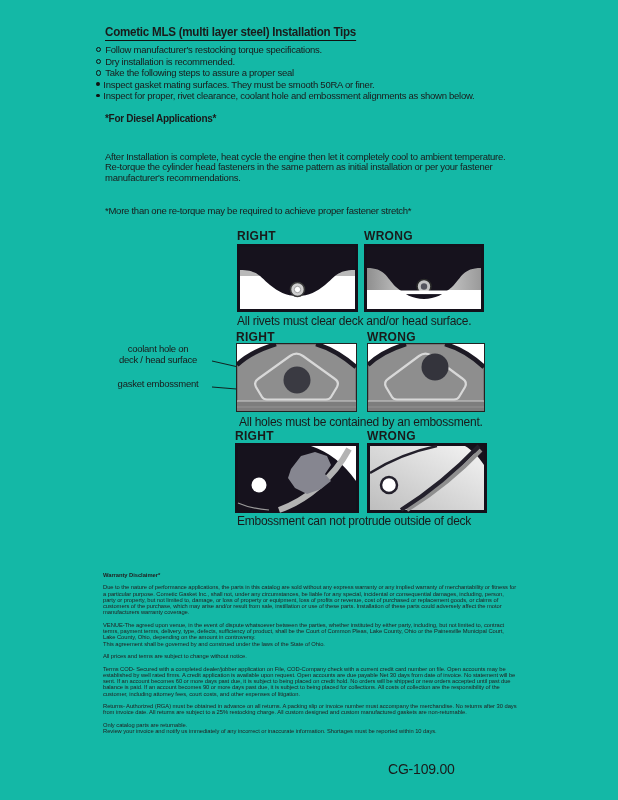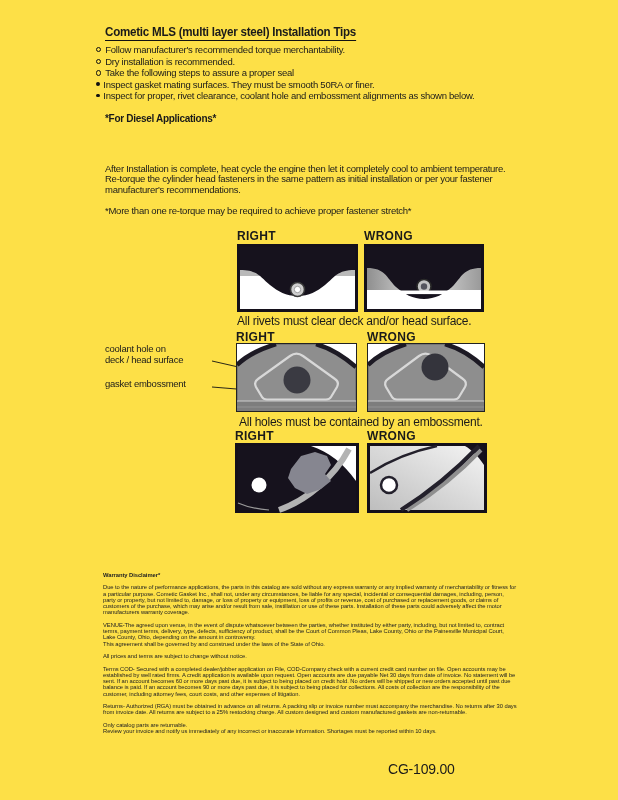--- a/index.html
+++ b/index.html
@@ -1,53 +1,53 @@
 <!DOCTYPE html>
 <html><head>
 <meta charset="utf-8">
 <style>
   html,body{margin:0;padding:0;background:#ffffff;}
-  .page{position:relative;width:618px;height:800px;background:#fde047;overflow:hidden;
+  .page{position:relative;width:618px;height:800px;background:#14b8a6;overflow:hidden;
         font-family:"Liberation Sans", sans-serif;color:#1a1a1a;}
   .abs{position:absolute;}
   .title{left:105px;top:24px;font-size:13.5px;font-weight:bold;letter-spacing:-0.3px;}
   .title .ul{display:inline-block;border-bottom:1.6px solid #111;padding-bottom:1px;
              transform:scaleX(0.86);transform-origin:0 50%;white-space:nowrap;}
   .bullets{left:96px;top:44px;font-size:9.5px;letter-spacing:-0.25px;}
   .b-row{display:flex;align-items:flex-start;height:11.6px;}
   .b-row.sub{}
   .marker-open{width:3.2px;height:3.2px;border:1px solid #111;border-radius:50%;margin:3.2px 4px 0 0;flex:none;}
   .marker-filled{width:3.8px;height:3.8px;background:#111;border-radius:50%;margin:3.2px 3.5px 0 0;flex:none;}
   .diesel-h{left:105px;top:113px;font-size:10px;font-weight:bold;letter-spacing:-0.3px;}
   .para{left:105px;font-size:9.5px;letter-spacing:-0.25px;line-height:10.4px;}
   .p1{top:133px;max-width:412px;}
-  .p2{top:164px;max-width:402px;}
+  .p2{top:152px;max-width:402px;}
   .p3{top:206px;max-width:430px;}
   .dg-label{font-size:12px;font-weight:bold;letter-spacing:0.3px;}
   .caption{font-size:12px;letter-spacing:-0.25px;}
-  .side-label{left:105px;width:106px;text-align:left;font-size:9.5px;letter-spacing:-0.25px;line-height:10.6px;}
+  .side-label{left:105px;width:106px;text-align:center;font-size:9.5px;letter-spacing:-0.25px;line-height:10.6px;}
   .legal{left:103px;top:572px;width:414px;font-size:5.8px;line-height:6.25px;letter-spacing:-0.05px;color:#222;}
   .legal p{margin:0 0 6.2px 0;}
   .legal .lh{font-weight:bold;margin-bottom:6.2px;}
   .docnum{left:388px;top:761px;font-size:14px;letter-spacing:-0.2px;}
   svg{display:block;}
 </style>
 </head>
 <body>
 
 <div class="page">
 
   <div class="abs title">
     <span class="ul">Cometic MLS (multi layer steel) Installation Tips</span>
   </div>
 
   <div class="abs bullets">
     <div class="b-row">
       <span class="marker-open"></span>
-      <span>Follow manufacturer's recommended torque merchantability.</span>
+      <span>Follow manufacturer's restocking torque specifications.</span>
     </div>
     <div class="b-row">
       <span class="marker-open"></span>
       <span>Dry installation is recommended.</span>
     </div>
     <div class="b-row">
       <span class="marker-open"></span>
       <span>Take the following steps to assure a proper seal</span>
     </div>
     <div class="b-row sub">
@@ -158,20 +158,21 @@
     </defs>
     <rect x="1.5" y="1.5" width="117" height="67" fill="url(#g3)" stroke="#14101a" stroke-width="3"></rect>
     <path d="M98,3 H117 V22 C111,13 105,7 98,3 Z" fill="#16121d"></path>
     <path d="M3,30 C22,18 46,8 70,3" fill="none" stroke="#23202b" stroke-width="2.5"></path>
     <path d="M40,67 C64,52 92,30 114,7" fill="none" stroke="#8f8f8f" stroke-width="4"></path>
     <path d="M34,67 C58,52 88,28 112,3" fill="none" stroke="#23202b" stroke-width="4"></path>
     <circle cx="22" cy="42" r="8" fill="#ffffff" stroke="#23202b" stroke-width="2.5"></circle>
   </svg>
 
   <div class="abs caption" style="left:237px;top:516px;line-height:11.5px;">
+    <div>Embossment can not protrude outside of deck</div>
   </div>
 
   <div class="abs legal">
     <p class="lh">Warranty Disclaimer*</p>
     <p>Due to the nature of performance applications, the parts in this catalog are sold without any express warranty or any implied warranty of merchantability or fitness for a particular purpose.  Cometic Gasket Inc., shall not, under any circumstances, be liable for any special, incidental or consequential damages, including, person, party or property, but not limited to, damage, or loss of property or equipment, loss of profits or revenue, cost of purchased or replacement goods, or claims of customers of the purchase, which may arise and/or result from sale, instillation or use of these parts.  Installation of these parts could adversely affect the motor manufacturers warranty coverage.</p>
     <p>
       <span>VENUE-The agreed upon venue, in the event of dispute whatsoever between the parties, whether instituted by either party, including, but not limited to, contract terms, payment terms, delivery, type, defects, sufficiency of product, shall be the Court of Common Pleas, Lake County, Ohio or the Painesville Municipal Court, Lake County, Ohio, depending on the amount in controversy.</span><br>
       <span>This agreement shall be governed by and construed under the laws of the State of Ohio.</span>
     </p>
     <p>All prices and terms are subject to change without notice.</p>

